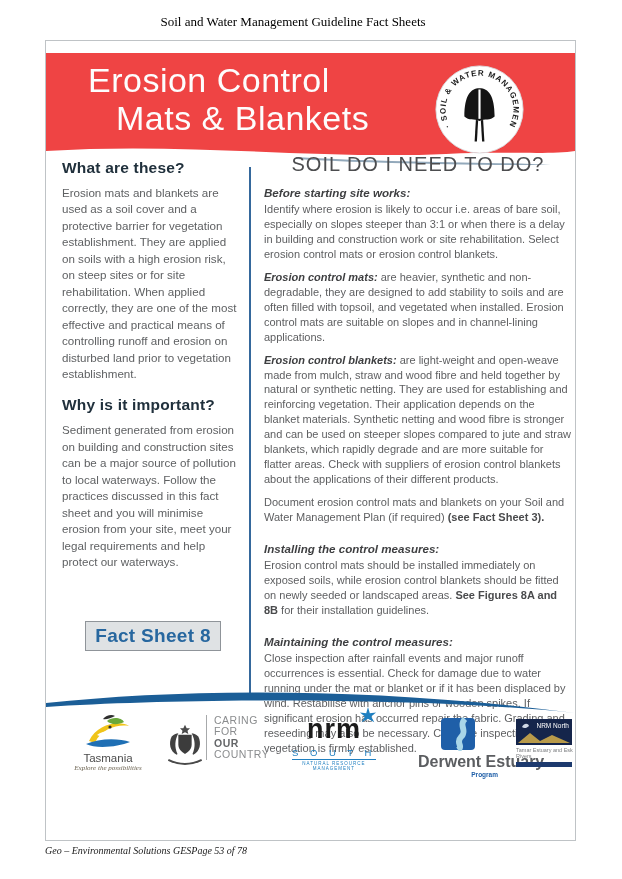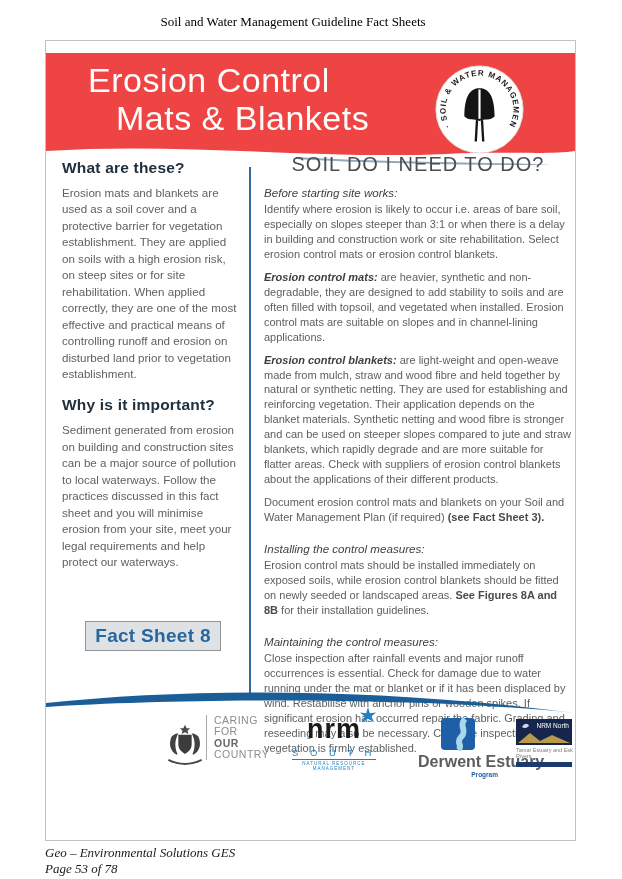--- a/index.html
+++ b/index.html
@@ -34,21 +34,21 @@
     font-size:15.5px;font-weight:700;color:#20303c;margin:0 0 8px 0;letter-spacing:.2px;
   }
   .p-left{
     font-size:11.6px;line-height:1.42;color:#5f6163;margin:0 0 14px 0;
   }
   .h-right-title{
     text-align:center;font-size:20px;color:#4c4d4f;letter-spacing:1px;
     margin:0 0 10px 0;font-weight:400;white-space:nowrap;
   }
   .sec-h{
-    font-size:11.6px;font-weight:400;font-style:italic;color:#3e3f41;margin:0 0 3px 0;
+    font-size:11.6px;font-weight:700;font-style:italic;color:#3e3f41;margin:0 0 3px 0;
   }
   .sec-h.spaced{margin-top:17px;}
   .p-right{
     font-size:11px;line-height:1.36;color:#5d5e60;margin:0 0 8px 0;
   }
   .p-right b{color:#4a4b4d;}
   .lead-bi{font-weight:700;font-style:italic;color:#3e3f41;}
   
   .fact-badge{
     position:absolute;left:39px;top:580px;width:136px;height:30px;
@@ -78,21 +78,21 @@
   .derwent-name{font-size:16px;font-weight:700;color:#5b5d60;margin-top:2px;white-space:nowrap;}
   .derwent-sub{font-size:6.5px;font-weight:700;color:#1f5fa8;text-align:right;}
   .nrmn{left:470px;top:678px;width:58px;text-align:left;}
   .nrmn-box{width:56px;height:26px;background:#15254b;position:relative;}
   .nrmn-box .nrmn-title{position:absolute;right:3px;top:3px;color:#fff;font-size:6.5px;line-height:1.1;text-align:left;}
   .nrmn-sub{font-size:5.5px;color:#7c7e80;line-height:1.15;margin-top:2px;}
   .nrmn-bar{width:56px;height:5px;background:#1d3a6e;margin-top:2px;}
   
   .doc-footer{
     position:absolute;left:45px;top:845px;width:532px;display:flex;justify-content:flex-start;
-    font-family:"Liberation Serif",serif;font-style:italic;font-size:13px;color:#1a1a1a;flex-direction:column;
+    font-family:"Liberation Serif",serif;font-style:italic;font-size:10px;color:#1a1a1a;
   }
 </style>
 </head>
 <body>
 
 <div class="doc-header">Soil and Water Management Guideline Fact Sheets</div>
 
 <div class="page">
 
   <div class="banner">
@@ -147,20 +147,32 @@
     <h3 class="sec-h spaced">Maintaining the control measures:</h3>
     <p class="p-right">Close inspection after rainfall events and major runoff occurrences is essential.  Check for damage due to water running under the mat or blanket or if it has been displaced by wind. Restabilise with anchor pins or wooden spikes. If significant erosion has occurred repair the fabric. Grading and reseeding may also be necessary. Continue inspections until vegetation is firmly established.</p>
   </div>
 
   <div class="fact-badge">Fact Sheet 8</div>
 
   <svg class="swoosh" viewBox="0 0 529 32" preserveAspectRatio="none">
     <path d="M0,17 C140,2 330,1 529,27 C380,11 140,12 0,21 Z" fill="#1b5e97"></path>
   </svg>
 
+  <div class="logo-block tas">
+    <svg width="62" height="38" viewBox="0 0 62 38" style="display:block;margin:0 auto;">
+      <path d="M12,28 C20,10 44,7 52,13 C42,11 24,15 18,30 Z" fill="#f0c419"></path>
+      <path d="M30,8 C36,3 45,5 47,9 C41,12 34,12 30,8 Z" fill="#6aa83a"></path>
+      <path d="M26,6 C29,2 35,1 38,3 C34,5 29,7 26,6 Z" fill="#2f2f2f"></path>
+      <path d="M9,31 C22,25 42,25 53,29 C41,34 19,36 9,31 Z" fill="#1f6fb4"></path>
+      <path d="M20,22 C26,17 38,17 43,21 C36,24 26,25 20,22 Z" fill="#ffffff"></path>
+      <circle cx="33" cy="14" r="1.6" fill="#2f2f2f"></circle>
+    </svg>
+    <div class="tas-name">Tasmania</div>
+    <div class="tas-tagline">Explore the possibilities</div>
+  </div>
 
   <div class="logo-block arms">
     <svg width="50" height="46" viewBox="0 0 60 54" style="display:block;margin:0 auto;">
       <path d="M30,4 l2,4 4,0 -3,3 1,4 -4,-2 -4,2 1,-4 -3,-3 4,0 Z" fill="#4a4a4a"></path>
       <path d="M22,16 h16 v12 c0,7 -8,11 -8,11 c0,0 -8,-4 -8,-11 Z" fill="#3c3c3c"></path>
       <path d="M20,40 C12,36 10,26 14,18 C17,15 20,14 22,14 C18,22 17,30 21,39 Z" fill="#424242"></path>
       <path d="M40,40 C48,36 50,26 46,18 C43,15 40,14 38,14 C42,22 43,30 39,39 Z" fill="#424242"></path>
       <path d="M10,46 Q30,56 50,46" stroke="#4a4a4a" stroke-width="2.4" fill="none"></path>
     </svg>
   </div>

